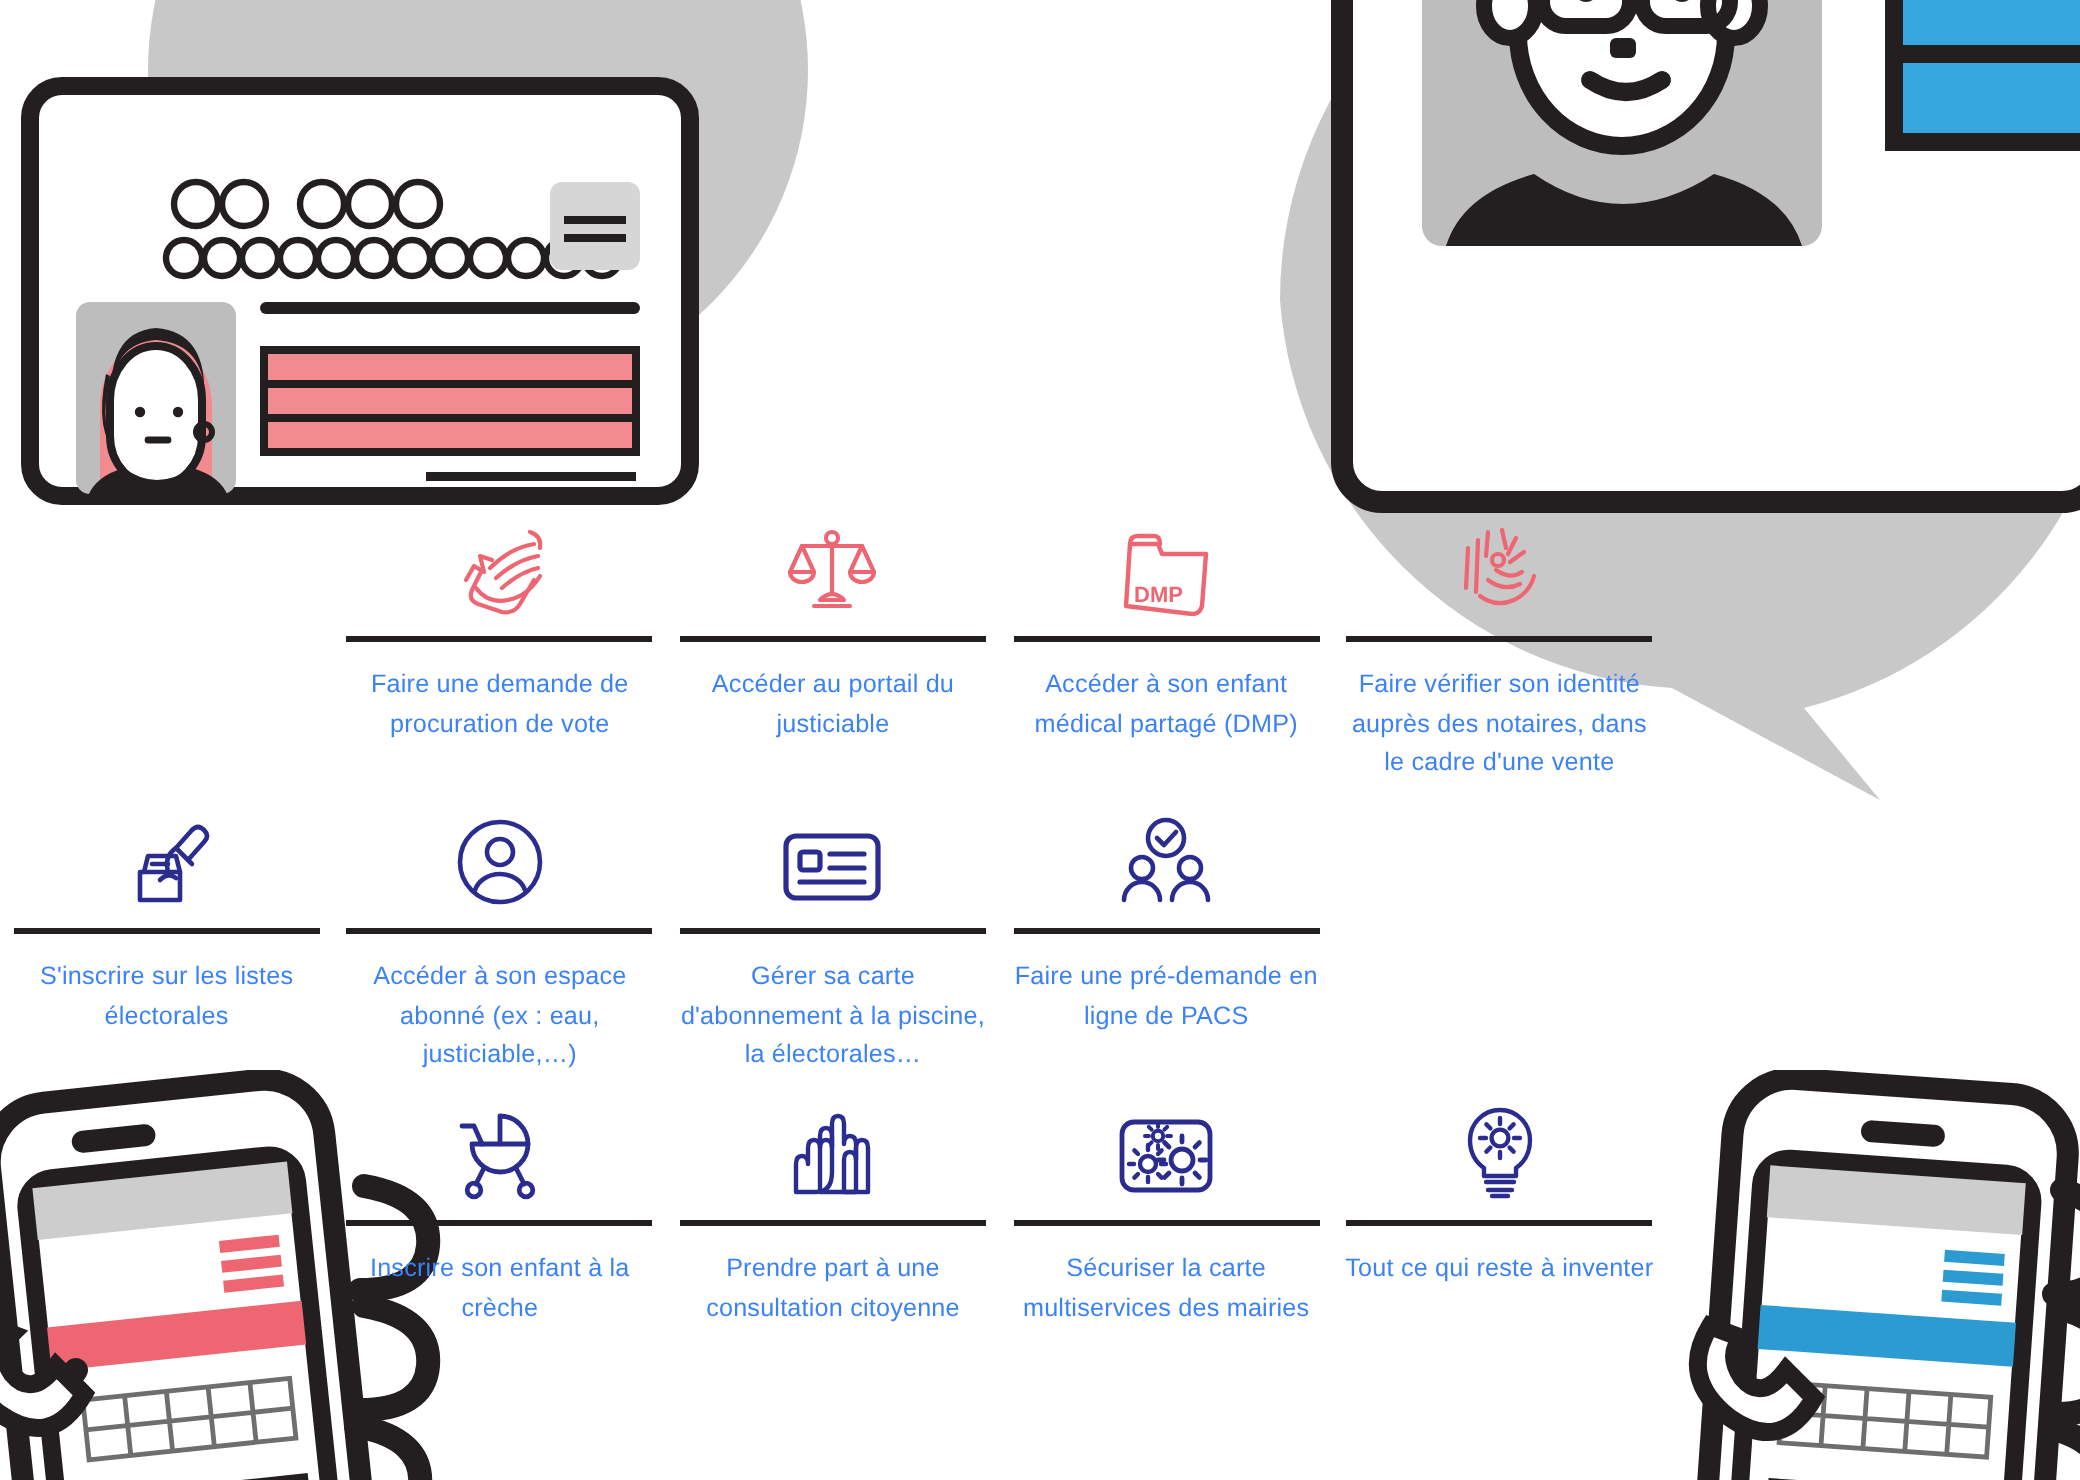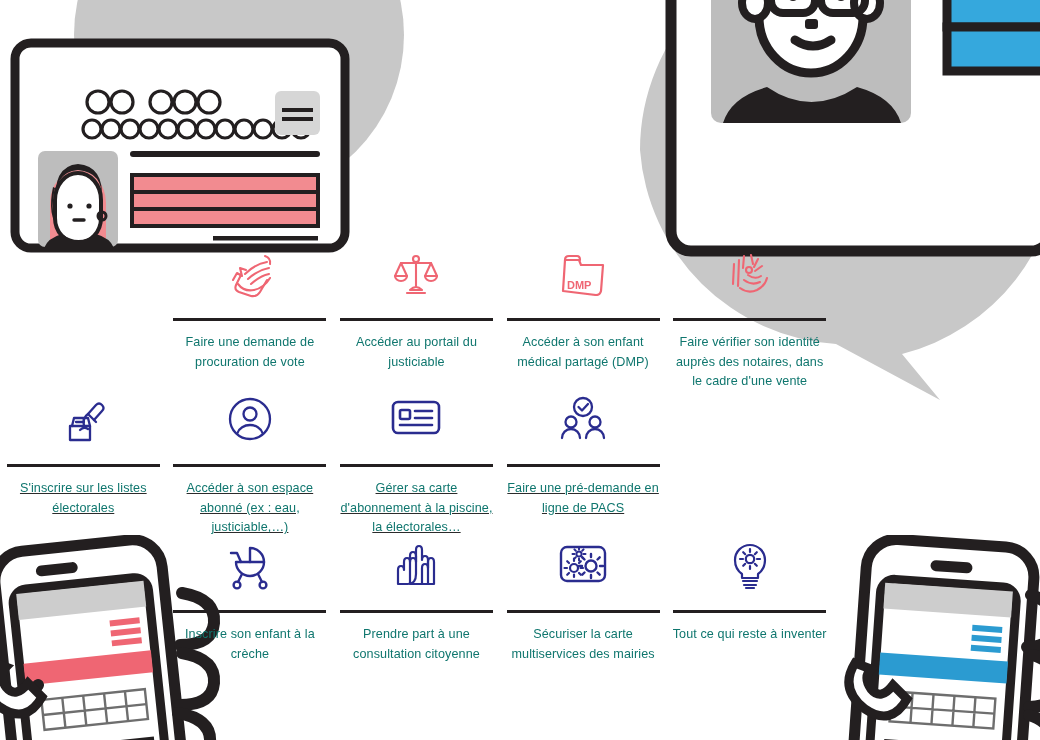--- a/index.html
+++ b/index.html
@@ -30,33 +30,33 @@
   
   .grid{position:absolute;left:0;top:250px;width:1040px;}
   .row{display:flex;width:1040px;}
   .cell{
     width:166.6px;box-sizing:border-box;
     display:flex;flex-direction:column;align-items:center;
     padding:0 6px;
   }
   .cell.empty{visibility:hidden;}
   .icon-wrap{
-    height:58px;display:flex;justify-content:center;
+    height:58px;display:flex;align-items:flex-end;justify-content:center;
     margin-bottom:4px;
   }
   .rule{
     width:153px;height:3px;background:#231f20;margin:6px 0 12px 0;
   }
   .cap{
-    font-size:12.6px;line-height:1.56;text-align:center;color:#0f766e;
+    font-size:12.6px;line-height:1.56;text-align:center;color:#3b82f6;
     letter-spacing:.1px;
   }
   .row2 .cap,.row3 .cap{}
   .row-1{height:146px;}
-  .row-2{height:146px;text-decoration:underline;}
+  .row-2{height:146px;}
   .row-3{height:146px;}
 </style>
 </head>
 <body>
 
 <div class="stage">
 
   <div class="blob-top-left"></div>
 
   <svg class="bubble-right" viewBox="0 0 420 460" width="420" height="460">

